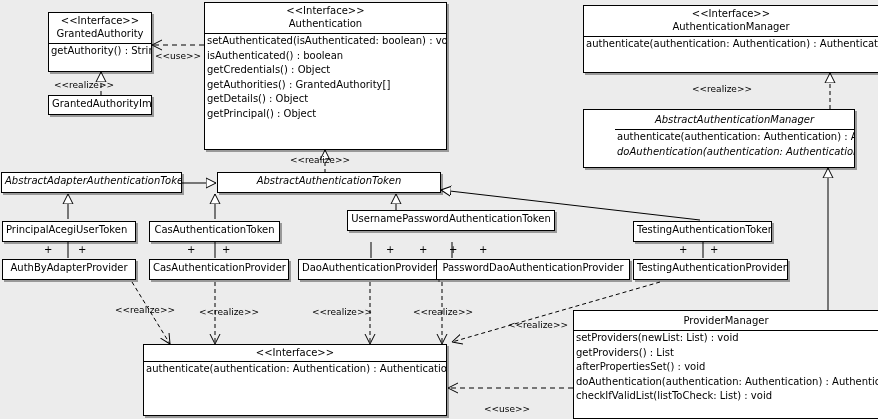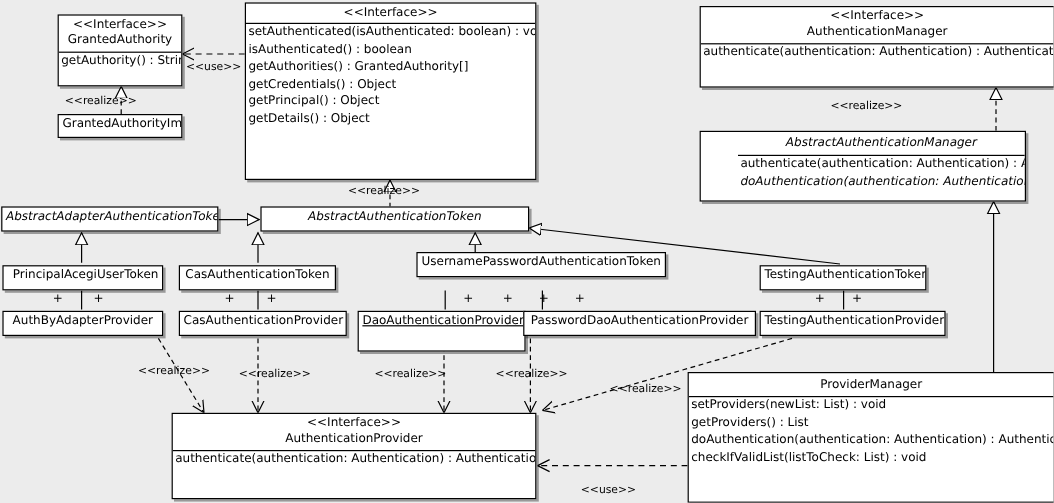--- a/index.html
+++ b/index.html
@@ -113,29 +113,30 @@
     </div>
   </div>
 
   <div class="uml simple" style="left:48px;top:95px;width:104px;height:20px;">
     <div class="cname">GrantedAuthorityImpl</div>
   </div>
 
   <div class="uml" style="left:204px;top:2px;width:243px;height:148px;">
     <div class="hdr">
       <div class="stereo">&lt;&lt;Interface&gt;&gt;</div>
+      <div class="cname">Authentication</div>
     </div>
     <div class="sep"></div>
     <div class="ops">
       <div class="op">setAuthenticated(isAuthenticated: boolean) : void</div>
       <div class="op">isAuthenticated() : boolean</div>
+      <div class="op">getCredentials() : Object</div>
       <div class="op">getAuthorities() : GrantedAuthority[]</div>
-      <div class="op">getCredentials() : Object</div>
+      <div class="op">getDetails() : Object</div>
       <div class="op">getPrincipal() : Object</div>
-      <div class="op">getDetails() : Object</div>
     </div>
   </div>
 
   <div class="uml" style="left:583px;top:5px;width:296px;height:68px;">
     <div class="hdr">
       <div class="stereo">&lt;&lt;Interface&gt;&gt;</div>
       <div class="cname">AuthenticationManager</div>
     </div>
     <div class="sep"></div>
     <div class="ops">
@@ -156,21 +157,21 @@
 
   <div class="uml simple" style="left:1px;top:172px;width:181px;height:21px;">
     <div class="cname italic" style="text-align:center;">AbstractAdapterAuthenticationToken</div>
   </div>
 
   <div class="uml simple" style="left:217px;top:172px;width:224px;height:21px;">
     <div class="cname italic" style="text-align:center;">AbstractAuthenticationToken</div>
   </div>
 
   <div class="uml simple" style="left:2px;top:221px;width:134px;height:21px;">
-    <div class="cname" style="text-align:right;">PrincipalAcegiUserToken</div>
+    <div class="cname" style="text-align:left;">PrincipalAcegiUserToken</div>
   </div>
 
   <div class="uml simple" style="left:149px;top:221px;width:131px;height:21px;">
     <div class="cname" style="text-align:center;">CasAuthenticationToken</div>
   </div>
 
   <div class="uml simple" style="left:347px;top:210px;width:208px;height:21px;">
     <div class="cname" style="text-align:center;">UsernamePasswordAuthenticationToken</div>
   </div>
 
@@ -179,51 +180,51 @@
   </div>
 
   <div class="uml simple" style="left:2px;top:259px;width:134px;height:21px;">
     <div class="cname" style="text-align:center;">AuthByAdapterProvider</div>
   </div>
 
   <div class="uml simple" style="left:149px;top:259px;width:140px;height:21px;">
     <div class="cname" style="text-align:center;">CasAuthenticationProvider</div>
   </div>
 
-  <div class="uml simple" style="left:298px;top:259px;width:140px;height:34px;text-decoration:underline;">
+  <div class="uml simple" style="left:298px;top:259px;width:140px;height:21px;">
     <div class="cname" style="text-align:center;">DaoAuthenticationProvider</div>
   </div>
 
   <div class="uml simple" style="left:436px;top:259px;width:194px;height:21px;">
     <div class="cname" style="text-align:center;">PasswordDaoAuthenticationProvider</div>
   </div>
 
   <div class="uml simple" style="left:633px;top:259px;width:155px;height:21px;">
     <div class="cname" style="text-align:center;">TestingAuthenticationProvider</div>
   </div>
 
   <div class="uml" style="left:143px;top:344px;width:304px;height:72px;">
     <div class="hdr">
       <div class="stereo">&lt;&lt;Interface&gt;&gt;</div>
-      <div class="cname">AuthenticationProvider</div>
     </div>
     <div class="sep"></div>
     <div class="ops">
       <div class="op">authenticate(authentication: Authentication) : Authentication</div>
     </div>
   </div>
 
   <div class="uml" style="left:573px;top:310px;width:306px;height:109px;">
     <div class="hdr" style="padding-top:3px;">
       <div class="cname">ProviderManager</div>
     </div>
     <div class="sep"></div>
     <div class="ops">
       <div class="op">setProviders(newList: List) : void</div>
       <div class="op">getProviders() : List</div>
+      <div class="op">afterPropertiesSet() : void</div>
       <div class="op">doAuthentication(authentication: Authentication) : Authentication</div>
       <div class="op">checkIfValidList(listToCheck: List) : void</div>
     </div>
   </div>
 
   <div class="edge-label" style="left:155px;top:51px;">&lt;&lt;use&gt;&gt;</div>
   <div class="edge-label" style="left:54px;top:80px;">&lt;&lt;realize&gt;&gt;</div>
   <div class="edge-label" style="left:290px;top:155px;">&lt;&lt;realize&gt;&gt;</div>
   <div class="edge-label" style="left:692px;top:84px;">&lt;&lt;realize&gt;&gt;</div>
 

